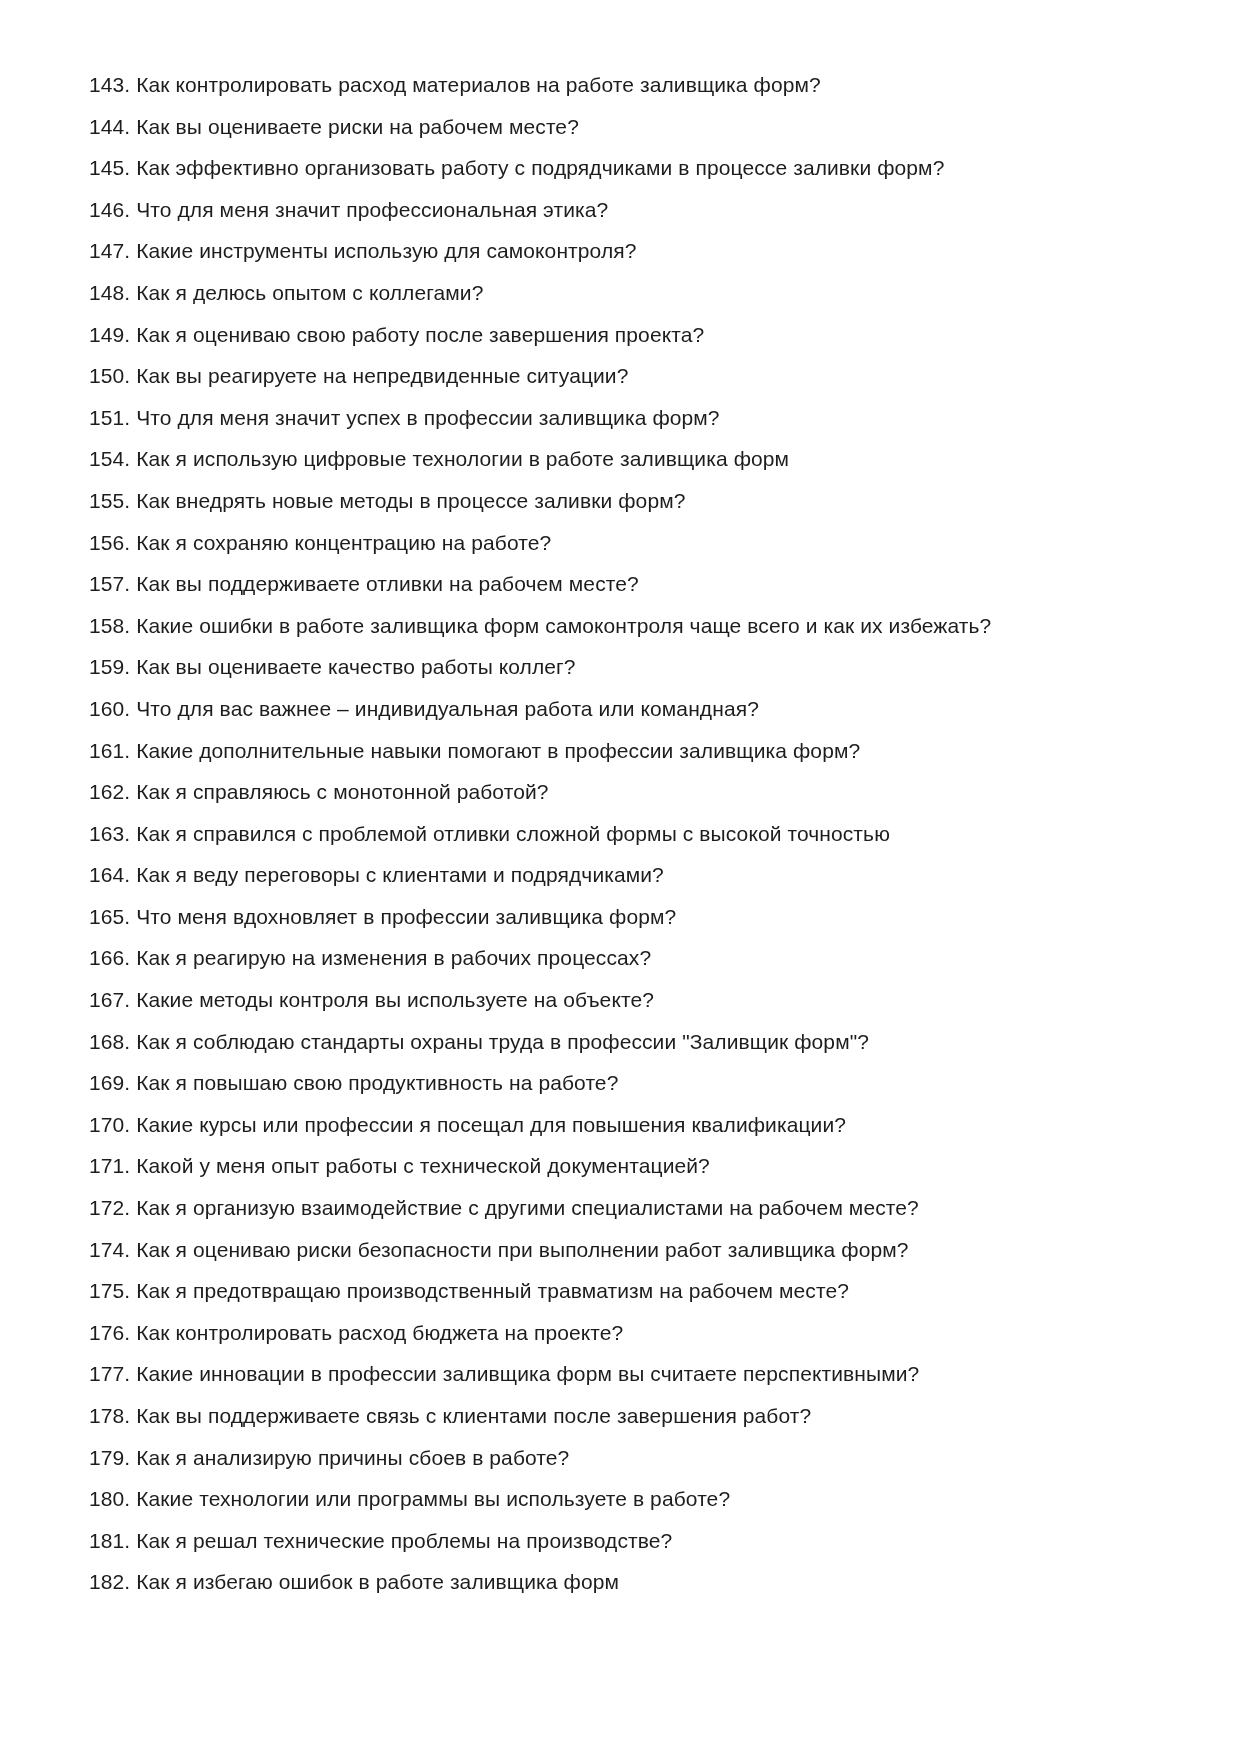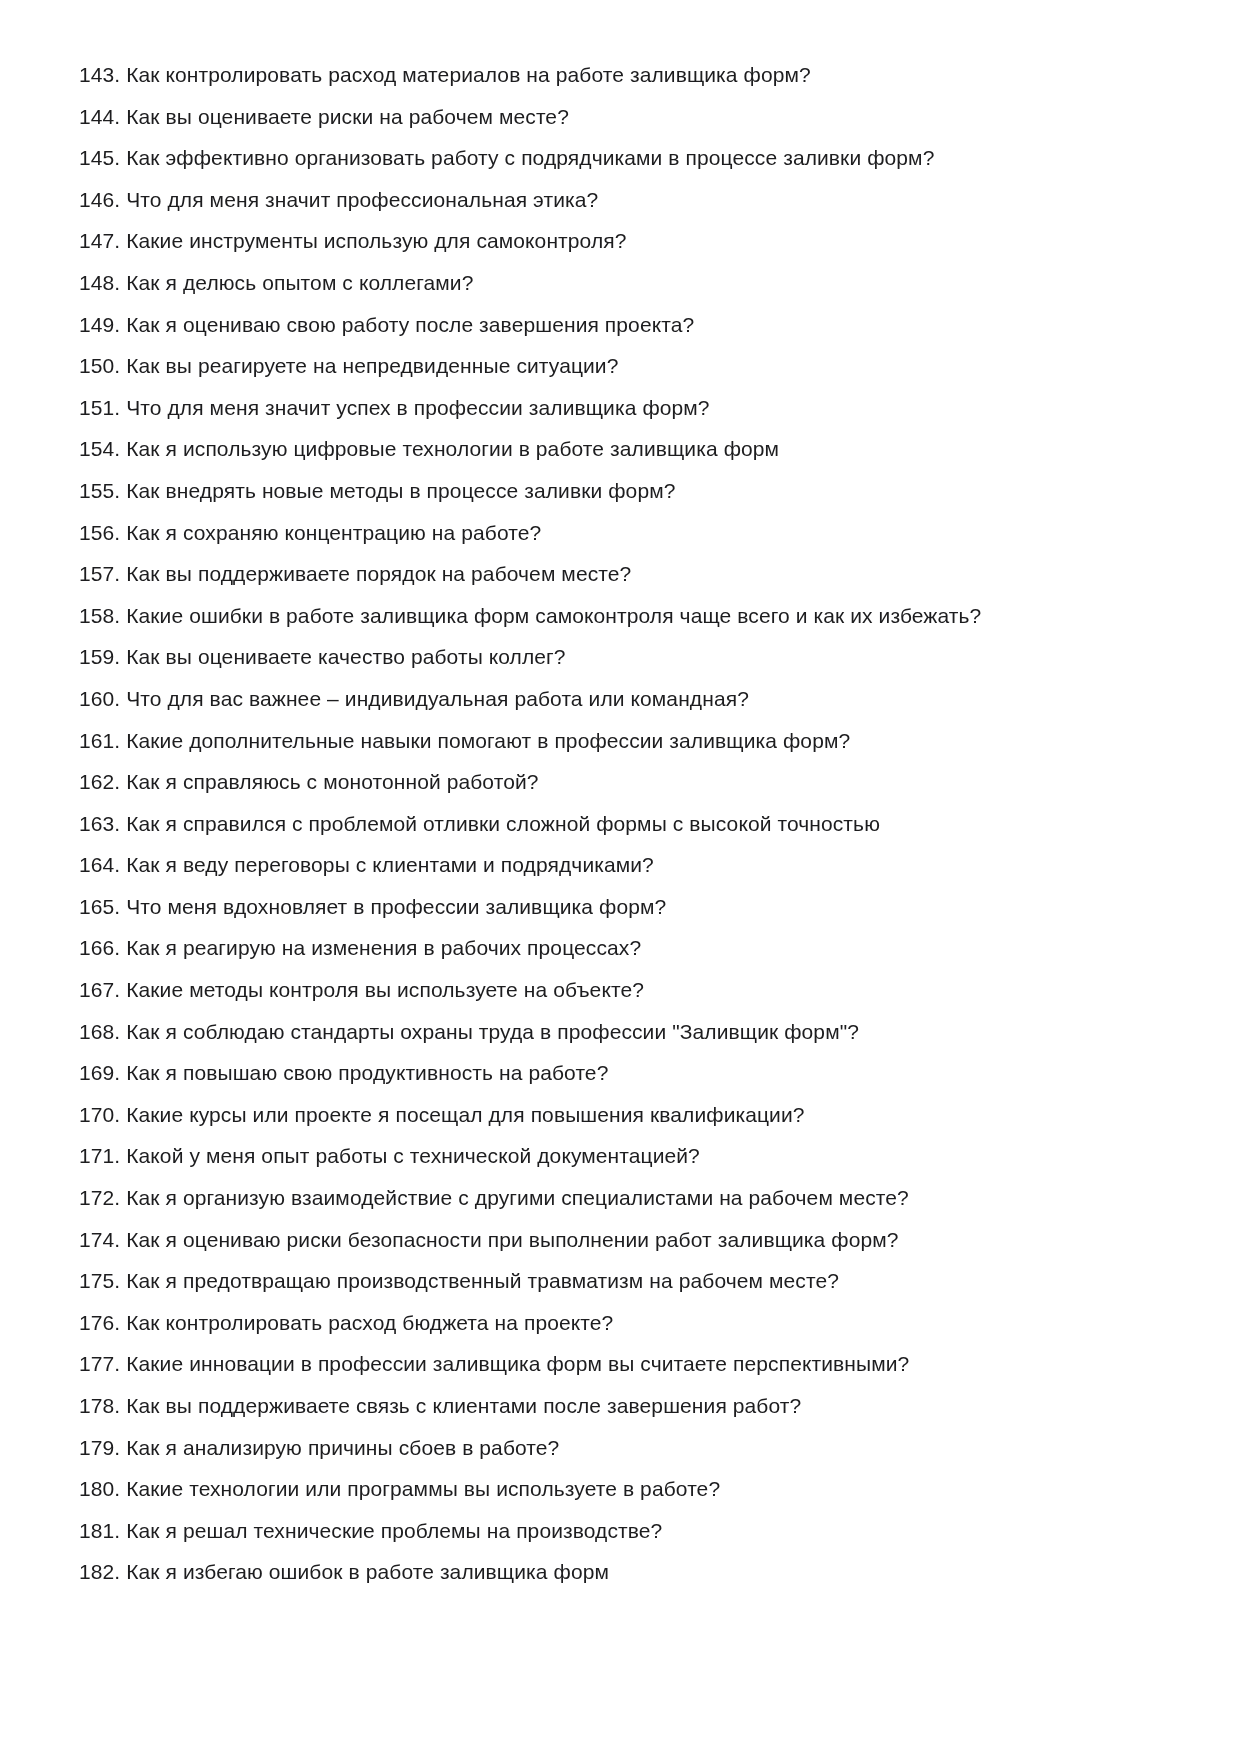--- a/index.html
+++ b/index.html
@@ -14,21 +14,21 @@
     color: #1d1d1f;
   }
   .page {
     box-sizing: border-box;
     width: 1239px;
     min-height: 1753px;
     padding: 52px 40px 40px 77px;
     background: #ffffff;
   }
   .question-list {
-    margin: 2px;
+    margin: 12px;
     padding: 0;
     list-style: none;
   }
   .question-item {
     font-size: 21px;
     line-height: 41.6px;
     height: 41.6px;
     white-space: nowrap;
     color: #1d1d1f;
     letter-spacing: 0.1px;
@@ -50,34 +50,34 @@
       <div class="question-item"><span class="q-number">145. </span><span class="q-text">Как эффективно организовать работу с подрядчиками в процессе заливки форм?</span></div>
       <div class="question-item"><span class="q-number">146. </span><span class="q-text">Что для меня значит профессиональная этика?</span></div>
       <div class="question-item"><span class="q-number">147. </span><span class="q-text">Какие инструменты использую для самоконтроля?</span></div>
       <div class="question-item"><span class="q-number">148. </span><span class="q-text">Как я делюсь опытом с коллегами?</span></div>
       <div class="question-item"><span class="q-number">149. </span><span class="q-text">Как я оцениваю свою работу после завершения проекта?</span></div>
       <div class="question-item"><span class="q-number">150. </span><span class="q-text">Как вы реагируете на непредвиденные ситуации?</span></div>
       <div class="question-item"><span class="q-number">151. </span><span class="q-text">Что для меня значит успех в профессии заливщика форм?</span></div>
       <div class="question-item"><span class="q-number">154. </span><span class="q-text">Как я использую цифровые технологии в работе заливщика форм</span></div>
       <div class="question-item"><span class="q-number">155. </span><span class="q-text">Как внедрять новые методы в процессе заливки форм?</span></div>
       <div class="question-item"><span class="q-number">156. </span><span class="q-text">Как я сохраняю концентрацию на работе?</span></div>
-      <div class="question-item"><span class="q-number">157. </span><span class="q-text">Как вы поддерживаете порядок на рабочем месте?</span></div>
+      <div class="question-item"><span class="q-number">157. </span><span class="q-text">Как вы поддерживаете отливки на рабочем месте?</span></div>
       <div class="question-item"><span class="q-number">158. </span><span class="q-text">Какие ошибки в работе заливщика форм самоконтроля чаще всего и как их избежать?</span></div>
       <div class="question-item"><span class="q-number">159. </span><span class="q-text">Как вы оцениваете качество работы коллег?</span></div>
       <div class="question-item"><span class="q-number">160. </span><span class="q-text">Что для вас важнее – индивидуальная работа или командная?</span></div>
       <div class="question-item"><span class="q-number">161. </span><span class="q-text">Какие дополнительные навыки помогают в профессии заливщика форм?</span></div>
       <div class="question-item"><span class="q-number">162. </span><span class="q-text">Как я справляюсь с монотонной работой?</span></div>
       <div class="question-item"><span class="q-number">163. </span><span class="q-text">Как я справился с проблемой отливки сложной формы с высокой точностью</span></div>
       <div class="question-item"><span class="q-number">164. </span><span class="q-text">Как я веду переговоры с клиентами и подрядчиками?</span></div>
       <div class="question-item"><span class="q-number">165. </span><span class="q-text">Что меня вдохновляет в профессии заливщика форм?</span></div>
       <div class="question-item"><span class="q-number">166. </span><span class="q-text">Как я реагирую на изменения в рабочих процессах?</span></div>
       <div class="question-item"><span class="q-number">167. </span><span class="q-text">Какие методы контроля вы используете на объекте?</span></div>
       <div class="question-item"><span class="q-number">168. </span><span class="q-text">Как я соблюдаю стандарты охраны труда в профессии "Заливщик форм"?</span></div>
       <div class="question-item"><span class="q-number">169. </span><span class="q-text">Как я повышаю свою продуктивность на работе?</span></div>
-      <div class="question-item"><span class="q-number">170. </span><span class="q-text">Какие курсы или проекте я посещал для повышения квалификации?</span></div>
+      <div class="question-item"><span class="q-number">170. </span><span class="q-text">Какие курсы или профессии я посещал для повышения квалификации?</span></div>
       <div class="question-item"><span class="q-number">171. </span><span class="q-text">Какой у меня опыт работы с технической документацией?</span></div>
       <div class="question-item"><span class="q-number">172. </span><span class="q-text">Как я организую взаимодействие с другими специалистами на рабочем месте?</span></div>
       <div class="question-item"><span class="q-number">174. </span><span class="q-text">Как я оцениваю риски безопасности при выполнении работ заливщика форм?</span></div>
       <div class="question-item"><span class="q-number">175. </span><span class="q-text">Как я предотвращаю производственный травматизм на рабочем месте?</span></div>
       <div class="question-item"><span class="q-number">176. </span><span class="q-text">Как контролировать расход бюджета на проекте?</span></div>
       <div class="question-item"><span class="q-number">177. </span><span class="q-text">Какие инновации в профессии заливщика форм вы считаете перспективными?</span></div>
       <div class="question-item"><span class="q-number">178. </span><span class="q-text">Как вы поддерживаете связь с клиентами после завершения работ?</span></div>
       <div class="question-item"><span class="q-number">179. </span><span class="q-text">Как я анализирую причины сбоев в работе?</span></div>
       <div class="question-item"><span class="q-number">180. </span><span class="q-text">Какие технологии или программы вы используете в работе?</span></div>
       <div class="question-item"><span class="q-number">181. </span><span class="q-text">Как я решал технические проблемы на производстве?</span></div>

